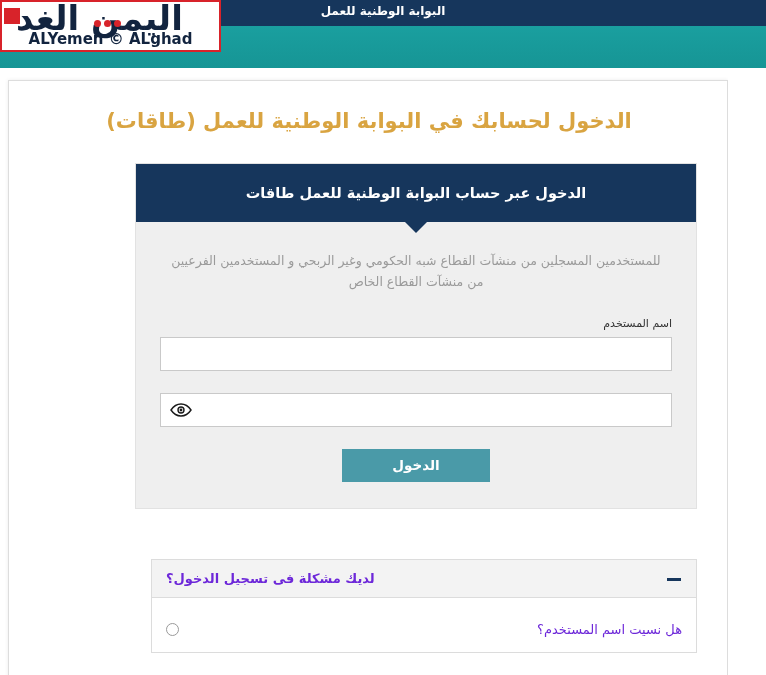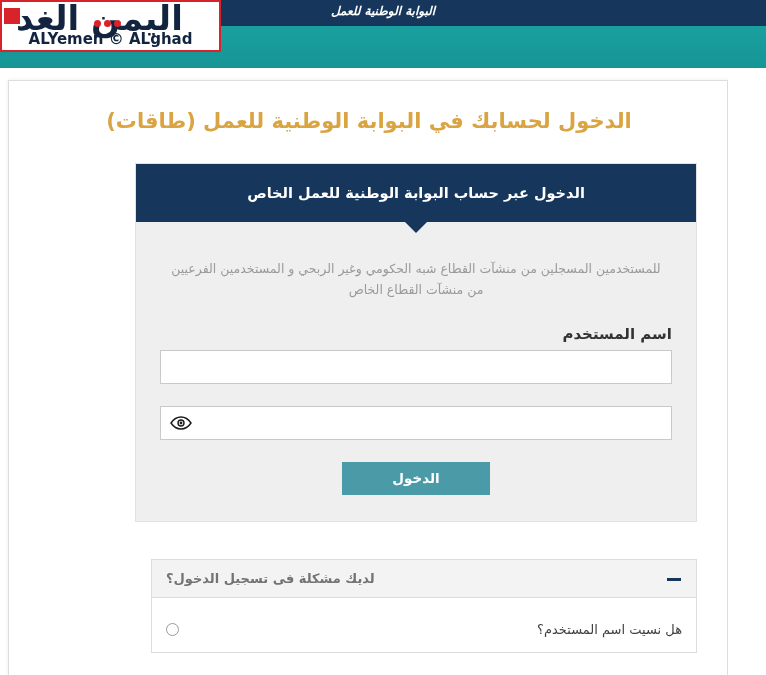--- a/index.html
+++ b/index.html
@@ -10,21 +10,20 @@
     background: #ffffff;
     font-family: "DejaVu Sans", "Liberation Sans", sans-serif;
   }
 
   
   .topbar {
     position: absolute;
     top: 0; left: 0;
     width: 766px; height: 26px;
     background: #16365c;
-    font-style: italic;
   }
   .topbar-title {
     position: absolute;
     top: 4px; left: 0; right: 0;
     text-align: center;
     color: #ffffff;
     font-size: 12px;
     font-weight: bold;
     letter-spacing: 2px;
     direction: rtl;
@@ -145,36 +144,36 @@
   .panel-header .notch {
     position: absolute;
     bottom: -11px; left: 50%;
     margin-left: -11px;
     width: 0; height: 0;
     border-left: 11px solid transparent;
     border-right: 11px solid transparent;
     border-top: 11px solid #16365c;
   }
   .panel-body {
-    padding: 36px 24px 26px 24px;
+    padding: 28px 24px 26px 24px;
     direction: rtl;
   }
   .panel-desc {
     text-align: center;
     color: #9a9a9a;
     font-size: 12.5px;
     line-height: 1.7;
     margin: 0 10px 24px 10px;
     direction: rtl;
   }
   .field-label {
     display: block;
     color: #333333;
-    font-size: 15px;
-    font-weight: bold;
+    font-size: 11px;
+    font-weight: normal;
     margin-bottom: 7px;
     direction: rtl;
   }
   .text-input {
     display: block;
     width: 100%;
     height: 34px;
     border: 1px solid #c9c9c9;
     background: #ffffff;
     font-size: 13px;
@@ -224,21 +223,21 @@
   .accordion-header {
     height: 38px;
     background: #f3f3f3;
     border-bottom: 1px solid #dcdcdc;
     display: flex;
     align-items: center;
     justify-content: space-between;
     padding: 0 14px;
   }
   .accordion-title {
-    color: #737373;
+    color: #6d28d9;
     font-size: 13px;
     font-weight: bold;
     direction: rtl;
   }
   .minus-icon {
     width: 16px; height: 16px;
     position: relative;
   }
   .minus-icon::before {
     content: "";
@@ -253,21 +252,21 @@
     align-items: center;
     justify-content: flex-start;
     flex-direction: row-reverse;
     gap: 10px;
     height: 34px;
     direction: rtl;
   }
   .radio-row .rlabel {
     flex: 1;
     text-align: right;
-    color: #404040;
+    color: #6d28d9;
     font-size: 13px;
     direction: rtl;
   }
   .radio-dot {
     width: 13px; height: 13px;
     border: 1px solid #9a9a9a;
     border-radius: 50%;
     background: #ffffff;
     flex: 0 0 auto;
     cursor: pointer;
@@ -292,21 +291,21 @@
   <div class="logo-latin">ALYemen © ALghad</div>
 </div>
 
 <div class="page">
   <div class="content-card">
 
     <div class="page-title">الدخول لحسابك في البوابة الوطنية للعمل (طاقات)</div>
 
     <div class="login-panel">
       <div class="panel-header">
-        <span>الدخول عبر حساب البوابة الوطنية للعمل الخاص</span>
+        <span>الدخول عبر حساب البوابة الوطنية للعمل طاقات</span>
         <span class="notch"></span>
       </div>
 
       <div class="panel-body">
         <div class="panel-desc">للمستخدمين المسجلين من منشآت القطاع شبه الحكومي وغير الربحي و المستخدمين الفرعيين من منشآت القطاع الخاص</div>
 
         <label class="field-label">اسم المستخدم</label>
         <input class="text-input" type="text" value="" placeholder="" style="">
 
         <div class="field-gap"></div>

